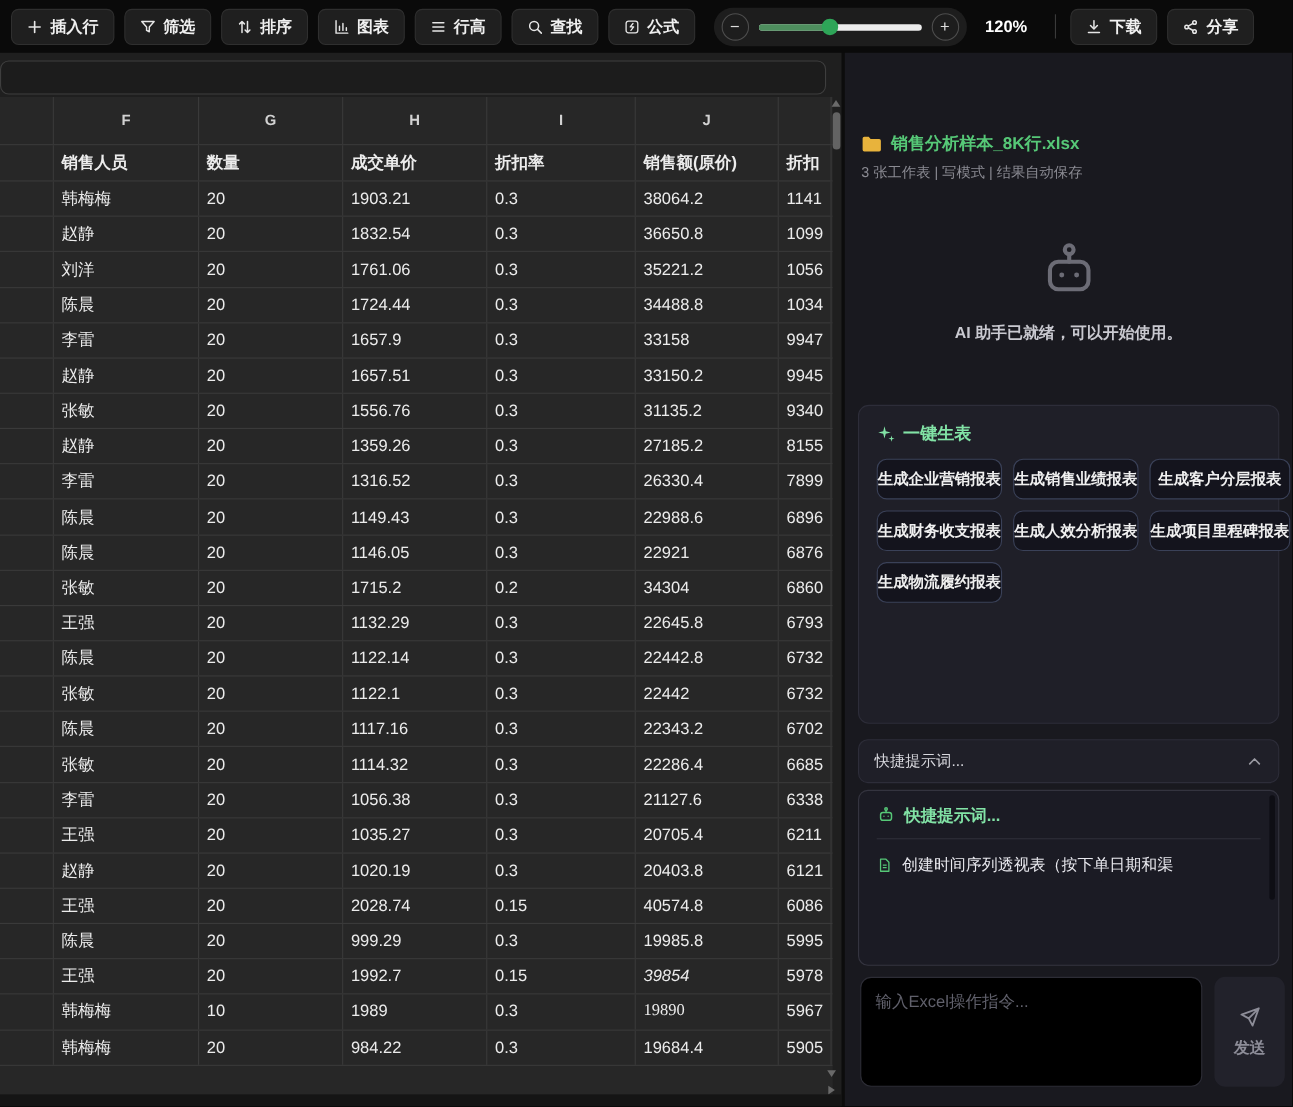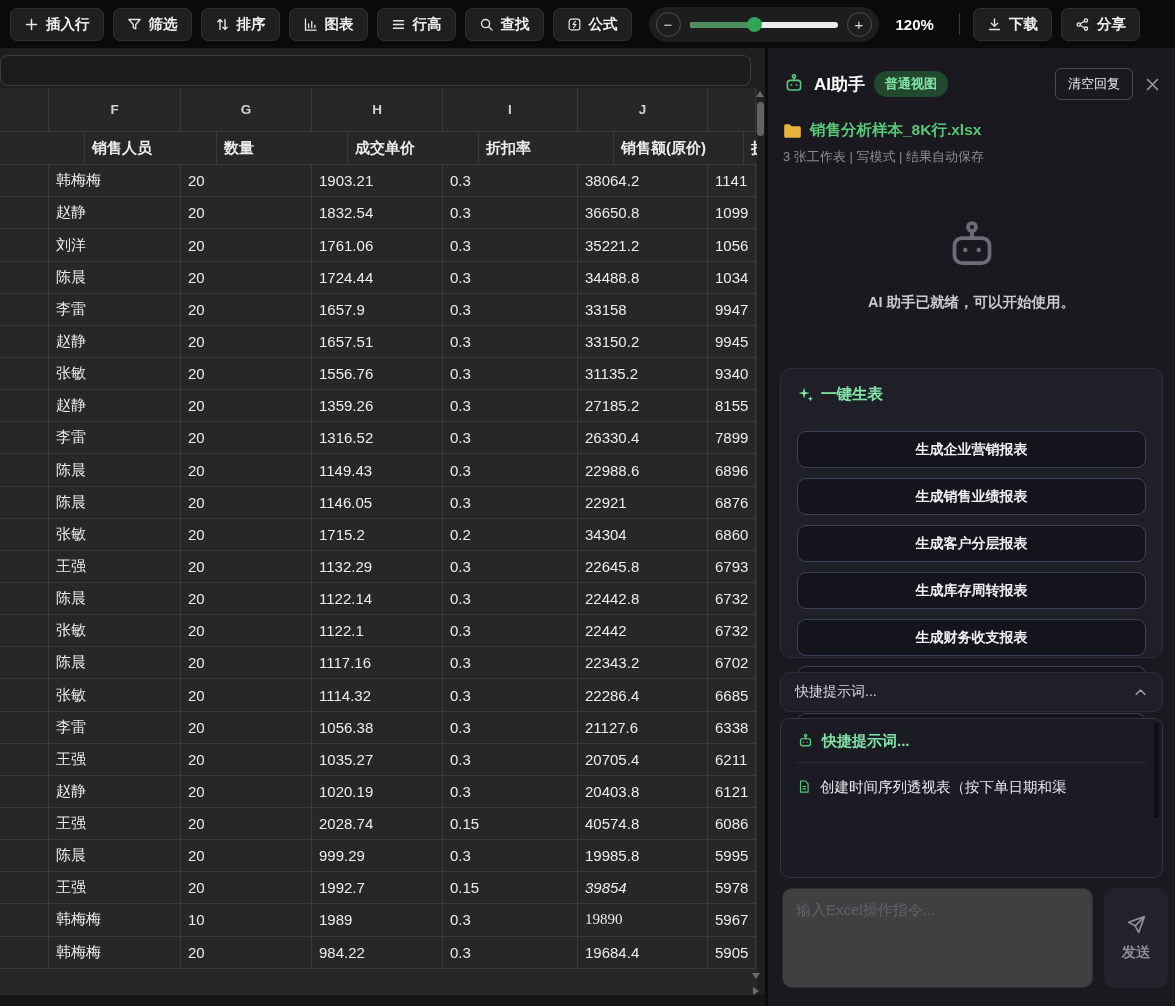--- a/index.html
+++ b/index.html
@@ -79,21 +79,21 @@
   .file-row { position:absolute; top:72px; left:15px; display:flex; align-items:center; gap:8px; }
   .file-name { color:#56c877; font-size:15.5px; font-weight:bold; }
   .file-meta { position:absolute; top:100px; left:15px; color:#8b8b93; font-size:13px; }
   .empty-bot { position:absolute; top:170px; left:0; width:100%; display:flex; justify-content:center; color:#6c6c76; }
   .ready-text { position:absolute; top:245px; left:0; width:100%; text-align:center; color:#c9c9d0; font-size:14.5px; font-weight:bold; }
   .gen-card {
     position:absolute; top:320px; left:12px; width:383px; height:290px;
     background:#1f1f28; border:1px solid #2d2d39; border-radius:10px; padding:15px 16px;
   }
   .gen-head { display:flex; align-items:center; gap:7px; color:#82e3a6; font-size:15.5px; font-weight:bold; }
-  .gen-grid { margin-top:26px; display:grid; grid-template-columns:1fr; column-gap:10px; row-gap:10px; }
+  .gen-grid { margin-top:12px; display:grid; grid-template-columns:1fr 1fr 1fr 1fr; column-gap:10px; row-gap:10px; }
   .gen-btn {
     height:37px; background:#14141d; border:1px solid #3a4158; border-radius:9px;
     color:#f0f0f0; font-size:14px; font-weight:bold; display:flex; align-items:center; justify-content:center;
     cursor:pointer; white-space:nowrap; font-family:inherit;
   }
   .prompt-collapsed {
     position:absolute; top:624px; left:12px; width:383px; height:40px;
     background:#1f1f28; border:1px solid #2d2d39; border-radius:9px;
     display:flex; align-items:center; padding:0 14px; cursor:pointer;
   }
@@ -104,21 +104,21 @@
     background:#1b1b24; border:1px solid #34343f; border-radius:9px; padding:13px 16px 0 16px;
   }
   .pd-head { display:flex; align-items:center; gap:8px; color:#82e3a6; font-size:15px; font-weight:bold;
     padding-bottom:11px; border-bottom:1px solid #2e2e38; }
   .pd-item { display:flex; gap:9px; margin-top:13px; color:#e8e8ee; font-size:14.5px; line-height:1.55; cursor:pointer; }
   .pd-item .picon { flex:0 0 auto; margin-top:3px; color:#56c877; display:flex; }
   .pd-scroll { position:absolute; top:4px; right:3px; width:5px; height:95px; background:#0e0e14; border-radius:3px; }
   .input-row { position:absolute; top:840px; left:14px; }
   .cmd-input {
     position:absolute; top:0; left:0; width:311px; height:100px;
-    background:#404040; border:1px solid #2d2d36; border-radius:10px;
+    background:#000000; border:1px solid #2d2d36; border-radius:10px;
     color:#ddd; font-size:15px; padding:12px 13px; resize:none; font-family:inherit;
   }
   .cmd-input::placeholder { color:#60606b; }
   .send-btn {
     position:absolute; top:0; left:322px; width:64px; height:100px;
     background:#22222b; border:none; border-radius:10px; cursor:pointer;
     display:flex; flex-direction:column; align-items:center; justify-content:center; gap:8px;
     color:#8d8d98; font-size:14.5px; font-weight:bold; font-family:inherit;
   }
 </style>
@@ -228,21 +228,21 @@
     <div class="grid" id="grid">
         <div class="grow letters" style="height: 44px;">
           <div class="gcell" style="width: 49px;"></div>
           <div class="gcell" style="width: 132px;">F</div>
           <div class="gcell" style="width: 131px;">G</div>
           <div class="gcell" style="width: 131px;">H</div>
           <div class="gcell" style="width: 135px;">I</div>
           <div class="gcell" style="width: 130px;">J</div>
           <div class="gcell" style="width: 48px;"></div>
         </div>
-        <div class="grow hdr" style="height: 33.2px; padding-left: 36px;">
+        <div class="grow hdr" style="height: 33.2px;">
           <div class="gcell" style="width: 49px;"></div>
           <div class="gcell" style="width: 132px;">销售人员</div>
           <div class="gcell" style="width: 131px; text-align: center;">数量</div>
           <div class="gcell" style="width: 131px;">成交单价</div>
           <div class="gcell" style="width: 135px;">折扣率</div>
           <div class="gcell" style="width: 130px;">销售额(原价)</div>
           <div class="gcell" style="width: 48px;">折扣</div>
         </div>
         <div class="grow datarow" style="height: 32.15px;">
           <div class="gcell" style="width: 49px;"></div>
@@ -474,39 +474,20 @@
       <div class="arrow-up"></div>
       <div class="thumb"></div>
     </div>
     <div class="arrow-down"></div>
     <div class="arrow-right"></div>
     <div class="bottom-strip"></div>
   </div>
 
   <div class="panel">
 
-    <div class="p-header">
-      <span style="color:#56c877;display:flex;">
-        <svg width="22" height="22" viewBox="0 0 24 24" fill="none" stroke="currentColor" stroke-width="1.8" stroke-linecap="round">
-            <circle cx="12" cy="3.6" r="1.7"></circle>
-            <path d="M12 5.4V8"></path>
-            <rect x="4.8" y="8" width="14.4" height="10.5" rx="3"></rect>
-            <circle cx="9.2" cy="13" r="1" fill="currentColor" stroke="none"></circle>
-            <circle cx="14.8" cy="13" r="1" fill="currentColor" stroke="none"></circle>
-          </svg>
-      </span>
-      <span class="p-title">AI助手</span>
-      <span class="p-badge">普通视图</span>
-      <button class="p-clear">清空回复</button>
-      <span class="p-close">
-        <svg width="17" height="17" viewBox="0 0 24 24" fill="none" stroke="currentColor" stroke-width="2.3" stroke-linecap="round">
-            <path d="M5 5l14 14M19 5L5 19"></path>
-          </svg>
-      </span>
-    </div>
 
     <div class="file-row">
       <span style="display:flex;">
         <svg width="19" height="16" viewBox="0 0 24 20">
             <path d="M1.5 3.5a2 2 0 0 1 2-2h5l2.2 2.6h9.8a2 2 0 0 1 2 2v10.4a2 2 0 0 1-2 2h-17a2 2 0 0 1-2-2z" fill="#e8b33c"></path>
           </svg>
       </span>
       <span class="file-name">销售分析样本_8K行.xlsx</span>
     </div>
     <div class="file-meta">3 张工作表 | 写模式 | 结果自动保存</div>

